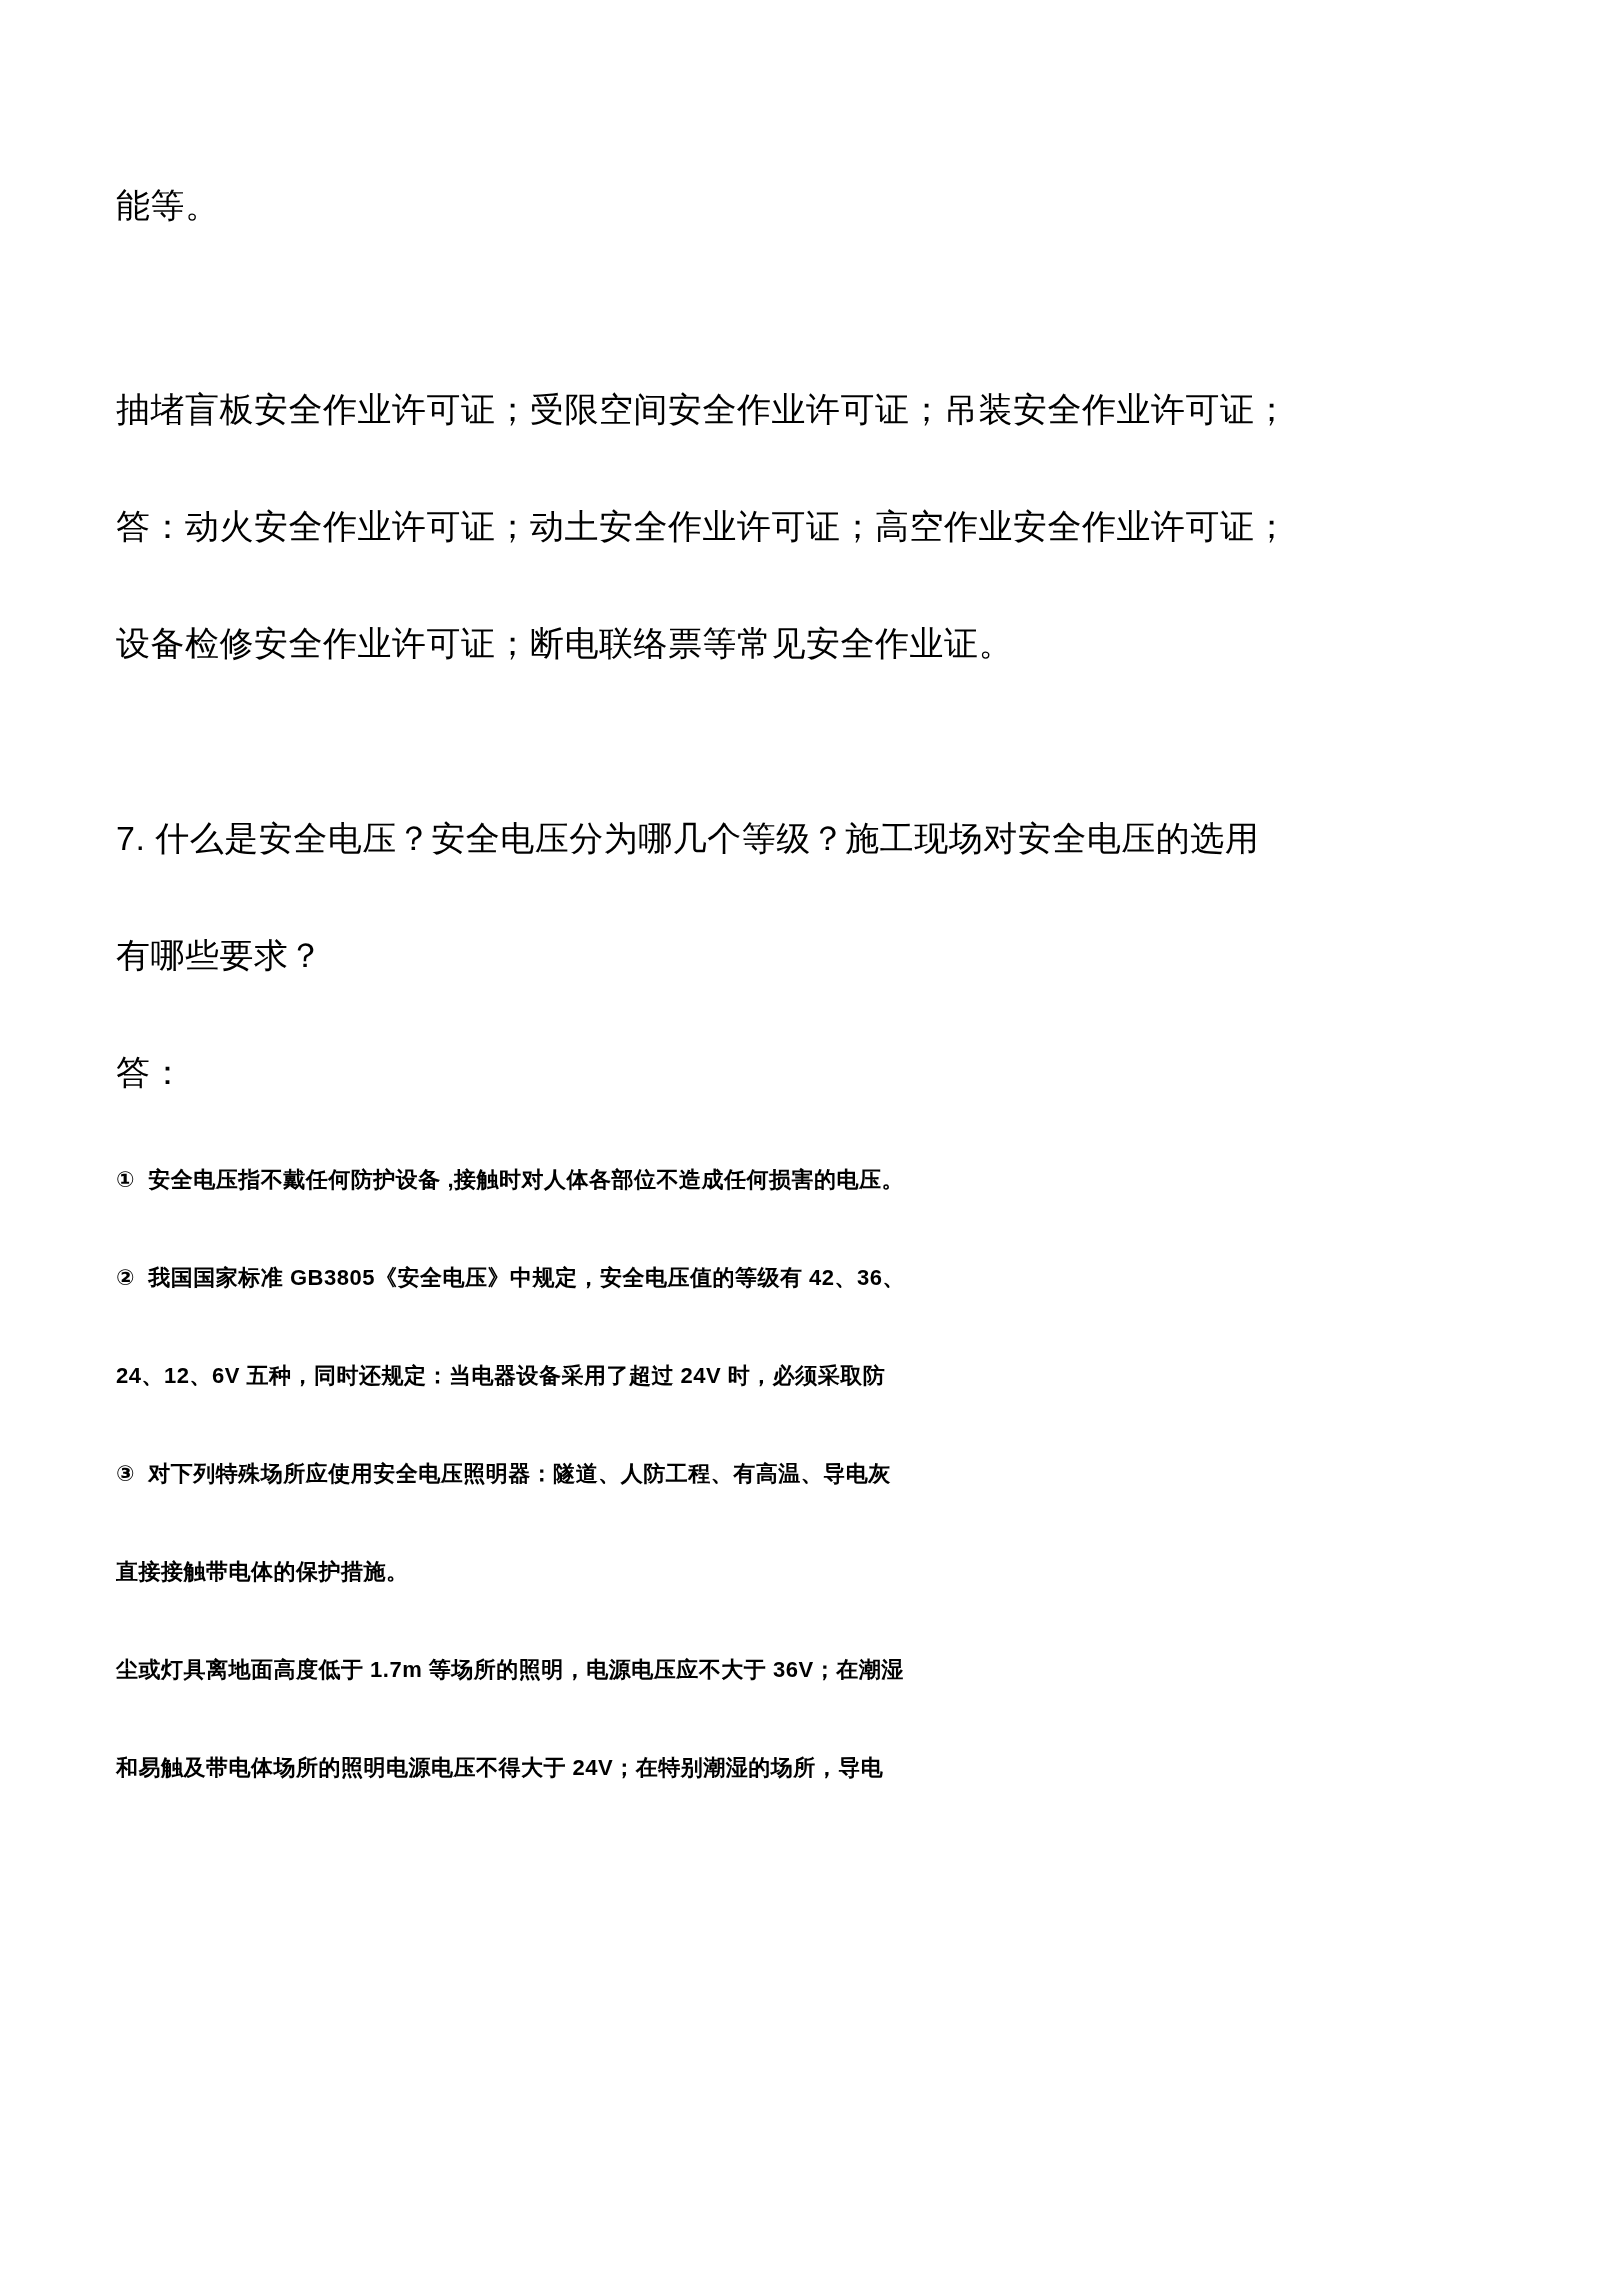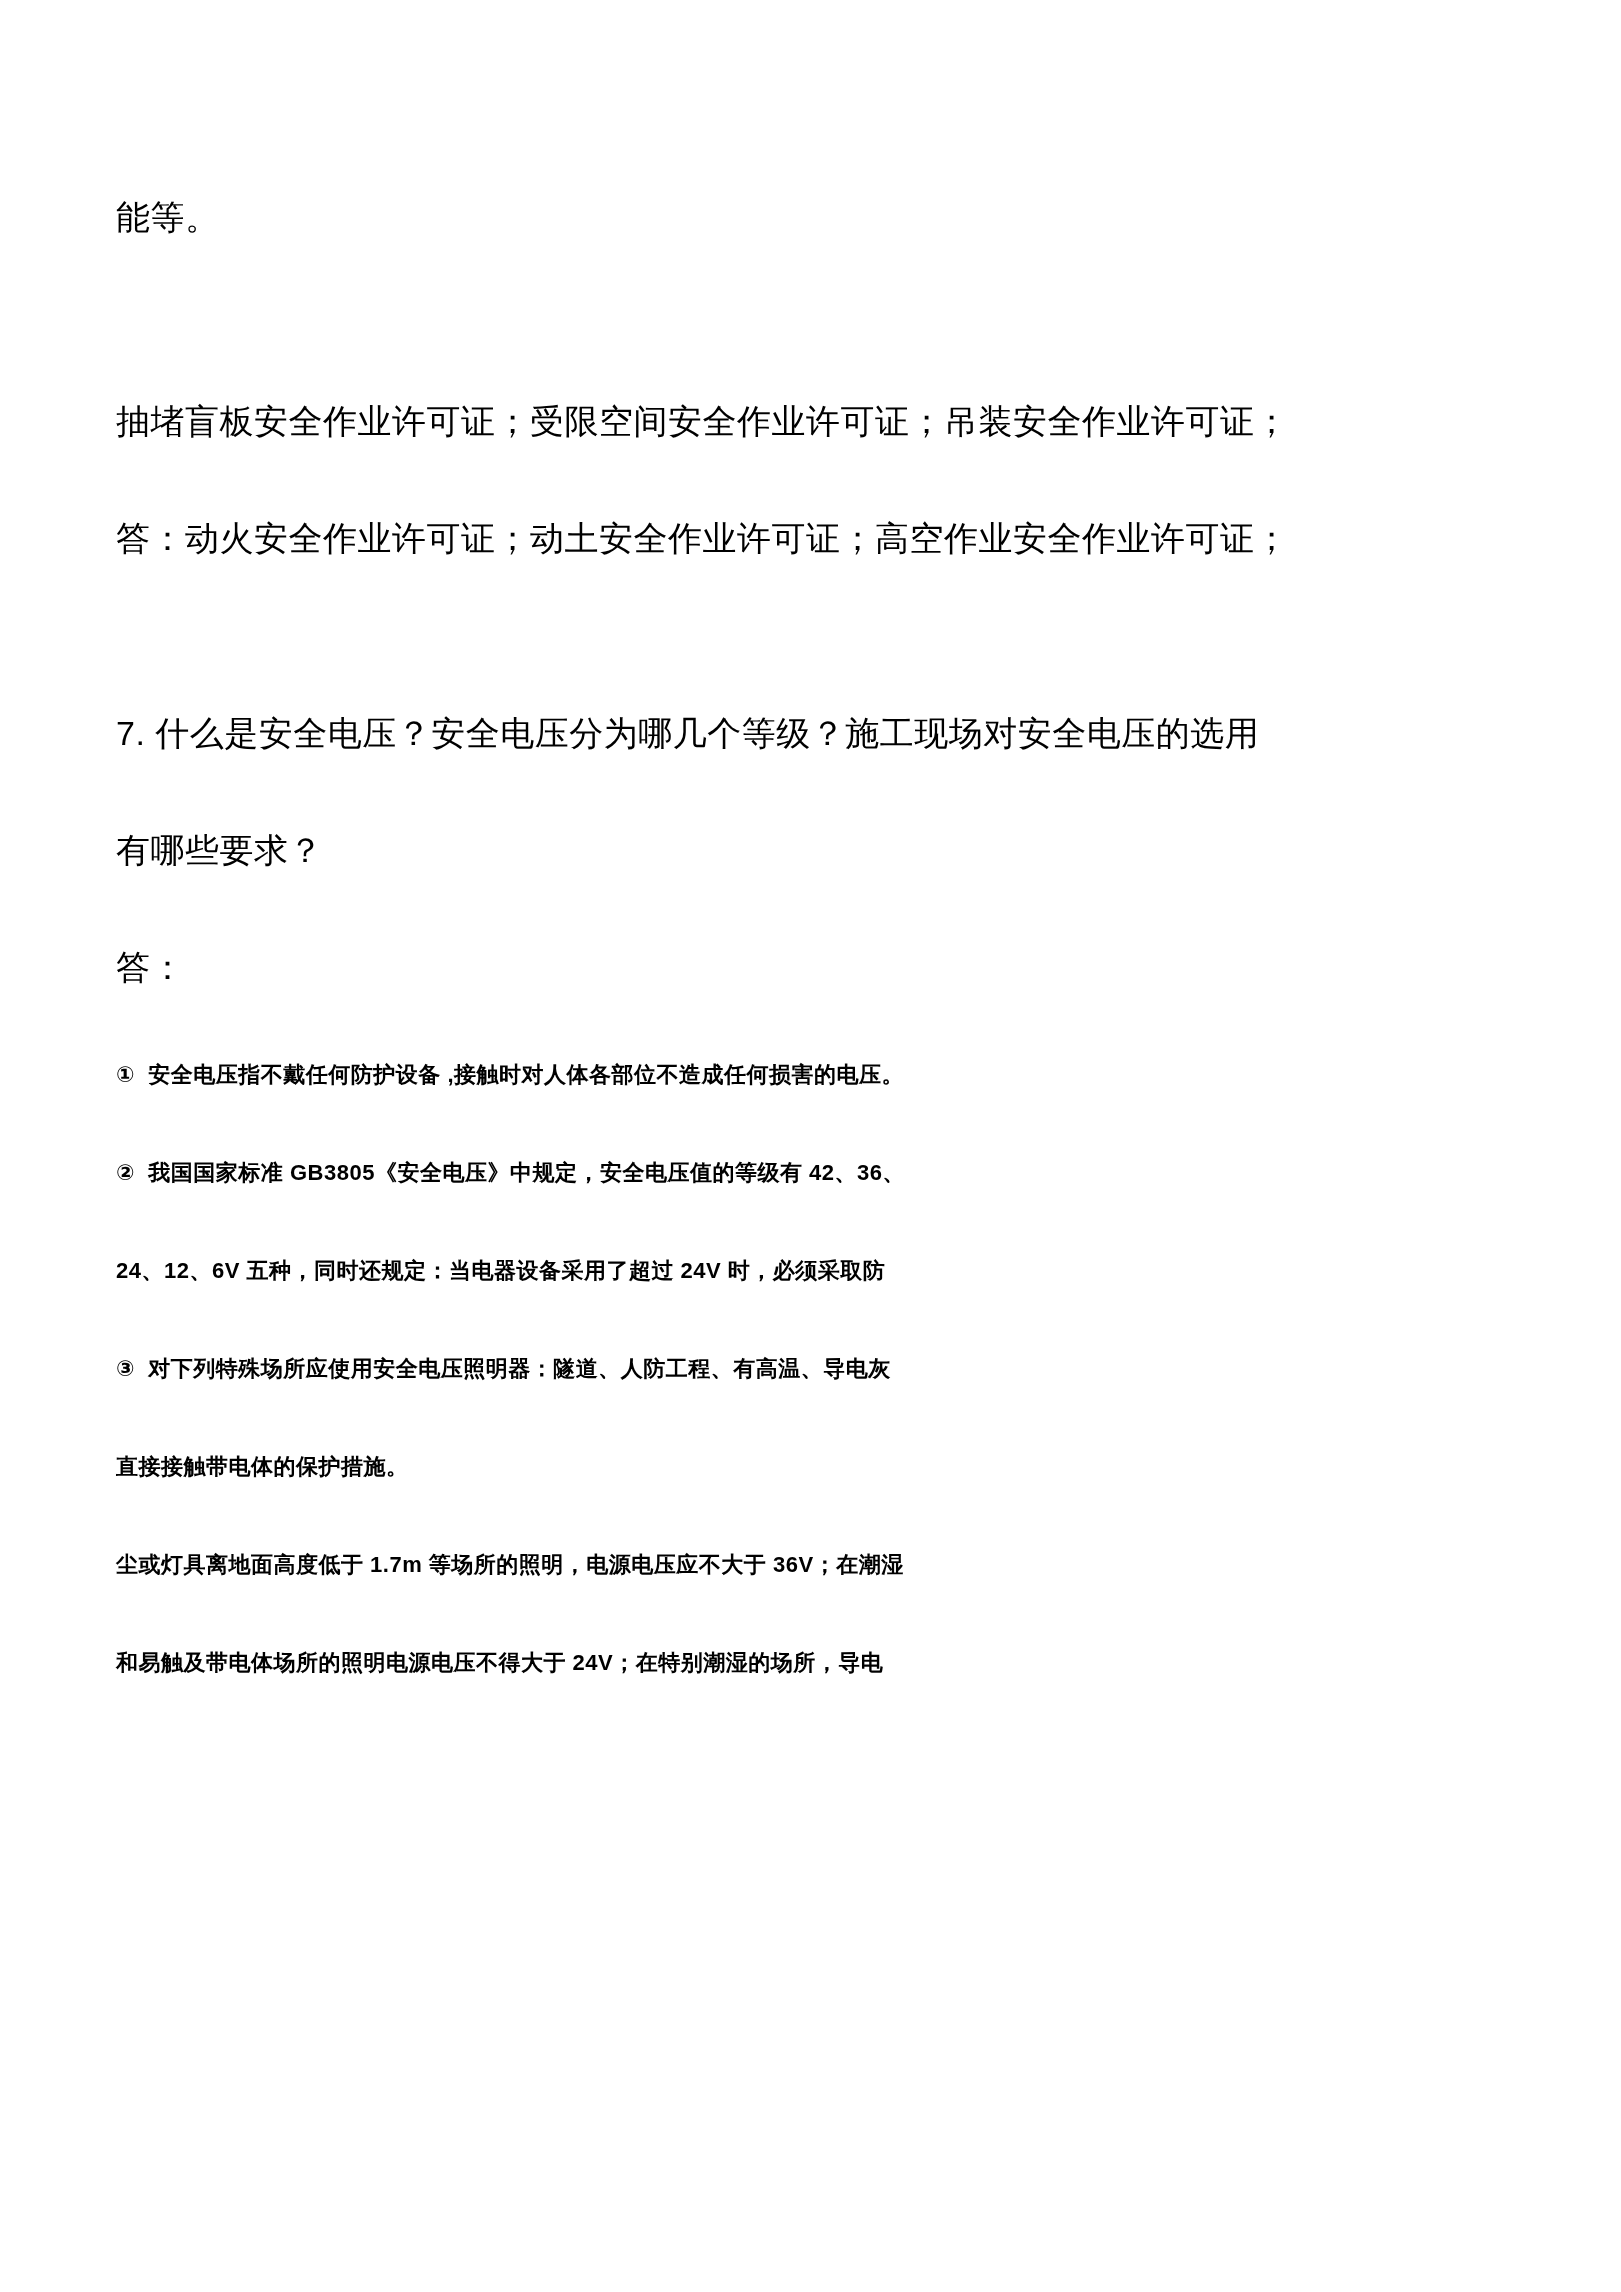--- a/index.html
+++ b/index.html
@@ -14,21 +14,20 @@
     color: #000000;
     -webkit-font-smoothing: none;
   }
   .page {
     position: relative;
     width: 1621px;
     height: 2209px;
     background: #ffffff;
     box-sizing: border-box;
     padding: 176px 116px 82px 116px;
-    margin-top: 12px;
   }
   .content {
     width: 1392px;
   }
   
   .line {
     font-size: 34px;
     line-height: 117px;
     letter-spacing: 0.5px;
     white-space: pre-wrap;
@@ -62,20 +61,21 @@
 <div class="page">
   <div class="content">
 
     <div class="line cjk first-line">能等。</div>
 
     <div class="gap-large"></div>
 
 
     <div class="line cjk ans-line">抽堵盲板安全作业许可证；受限空间安全作业许可证；吊装安全作业许可证；</div>
     <div class="line cjk ans-line">答：动火安全作业许可证；动土安全作业许可证；高空作业安全作业许可证；</div>
+    <div class="line cjk ans-line">设备检修安全作业许可证；断电联络票等常见安全作业证。</div>
 
     <div class="gap-med"></div>
 
     <div class="line cjk q-line">7. 什么是安全电压？安全电压分为哪几个等级？施工现场对安全电压的选用</div>
     <div class="line cjk q-line">有哪些要求？</div>
 
     <div class="line cjk ans-line">答：</div>
 
     <div class="line cjk item-line">①  安全电压指不戴任何防护设备 ,接触时对人体各部位不造成任何损害的电压。</div>
 

